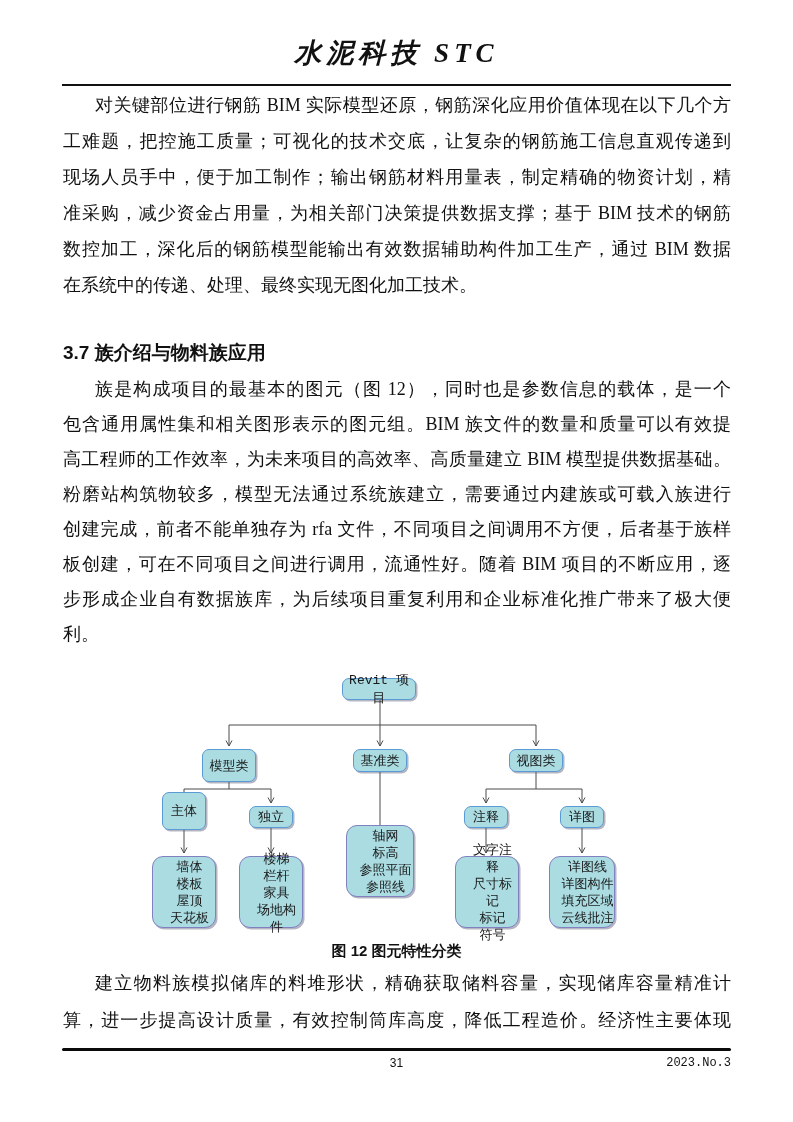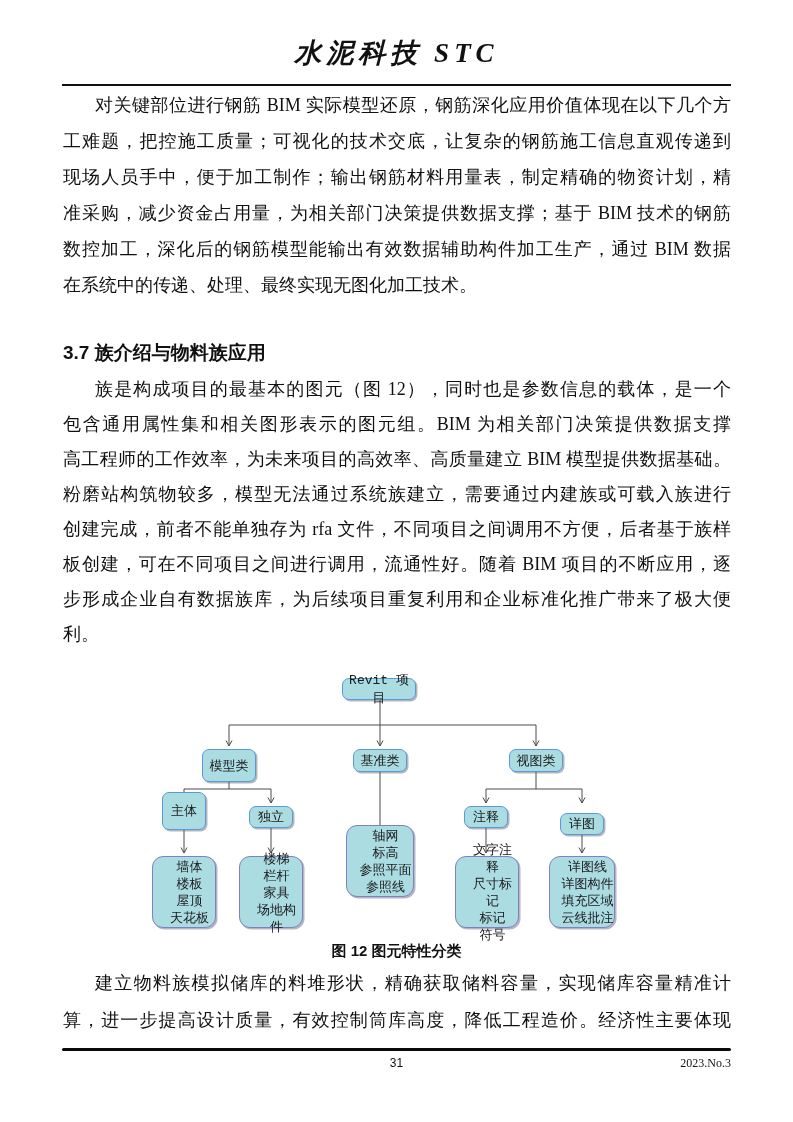--- a/index.html
+++ b/index.html
@@ -73,40 +73,40 @@
   }
   .dbox.root{font-family:"Liberation Mono","DejaVu Sans Mono",monospace;font-size:13px;}
   
   .n-root{left:342px;top:678px;width:74px;height:22px;}
   .n-model{left:202px;top:749px;width:54px;height:33px;}
   .n-datum{left:353px;top:749px;width:54px;height:23px;}
   .n-view {left:509px;top:749px;width:54px;height:23px;}
   .n-host{left:162px;top:792px;width:44px;height:38px;}
   .n-standalone{left:249px;top:806px;width:44px;height:22px;}
   .n-annotation{left:464px;top:806px;width:44px;height:22px;}
-  .n-detail{left:560px;top:806px;width:44px;height:22px;margin-top:7px;}
+  .n-detail{left:560px;top:806px;width:44px;height:22px;}
   .l-host{left:152px;top:856px;width:64px;height:72px;}
   .l-standalone{left:239px;top:856px;width:64px;height:72px;}
   .l-datum{left:346px;top:825px;width:68px;height:72px;}
   .l-annotation{left:455px;top:856px;width:64px;height:72px;}
   .l-detail{left:549px;top:856px;width:66px;height:72px;}
   
   .footer-rule{
     position:absolute;top:1048px;left:62px;width:669px;height:3px;
     background:#0a0a0a;border-radius:2px;
   }
   .footer-page{
     position:absolute;top:1055px;left:0;width:100%;
     text-align:center;
     font-family:"Liberation Sans","DejaVu Sans",sans-serif;
     font-size:12px;line-height:16px;
   }
   .footer-issue{
     position:absolute;top:1055px;right:62px;
-    font-family:Liberation Serif, serif;
+    font-family:Liberation Mono, monospace;
     font-size:12px;line-height:16px;
   }
 </style>
 </head>
 <body>
 
 <div class="page">
 
   <div class="journal-title">水泥科技 STC</div>
   <div class="header-rule"></div>
@@ -117,21 +117,21 @@
     <div class="jline">现场人员手中，便于加工制作；输出钢筋材料用量表，制定精确的物资计划，精</div>
     <div class="jline">准采购，减少资金占用量，为相关部门决策提供数据支撑；基于 BIM 技术的钢筋</div>
     <div class="jline">数控加工，深化后的钢筋模型能输出有效数据辅助构件加工生产，通过 BIM 数据</div>
     <div class="jline last">在系统中的传递、处理、最终实现无图化加工技术。</div>
   </div>
 
   <div class="section-heading">3.7 族介绍与物料族应用</div>
 
   <div class="textblock p2">
     <div class="jline indent">族是构成项目的最基本的图元（图 12），同时也是参数信息的载体，是一个</div>
-    <div class="jline">包含通用属性集和相关图形表示的图元组。BIM 为相关部门决策提供数据支撑</div>
+    <div class="jline">包含通用属性集和相关图形表示的图元组。BIM 族文件的数量和质量可以有效提</div>
     <div class="jline">高工程师的工作效率，为未来项目的高效率、高质量建立 BIM 模型提供数据基础。</div>
     <div class="jline">粉磨站构筑物较多，模型无法通过系统族建立，需要通过内建族或可载入族进行</div>
     <div class="jline">创建完成，前者不能单独存为 rfa 文件，不同项目之间调用不方便，后者基于族样</div>
     <div class="jline">板创建，可在不同项目之间进行调用，流通性好。随着 BIM 项目的不断应用，逐</div>
     <div class="jline">步形成企业自有数据族库，为后续项目重复利用和企业标准化推广带来了极大便</div>
     <div class="jline last">利。</div>
   </div>
 
   <svg class="diagram-svg" viewBox="0 0 793 272" xmlns="http://www.w3.org/2000/svg">
     <defs>

